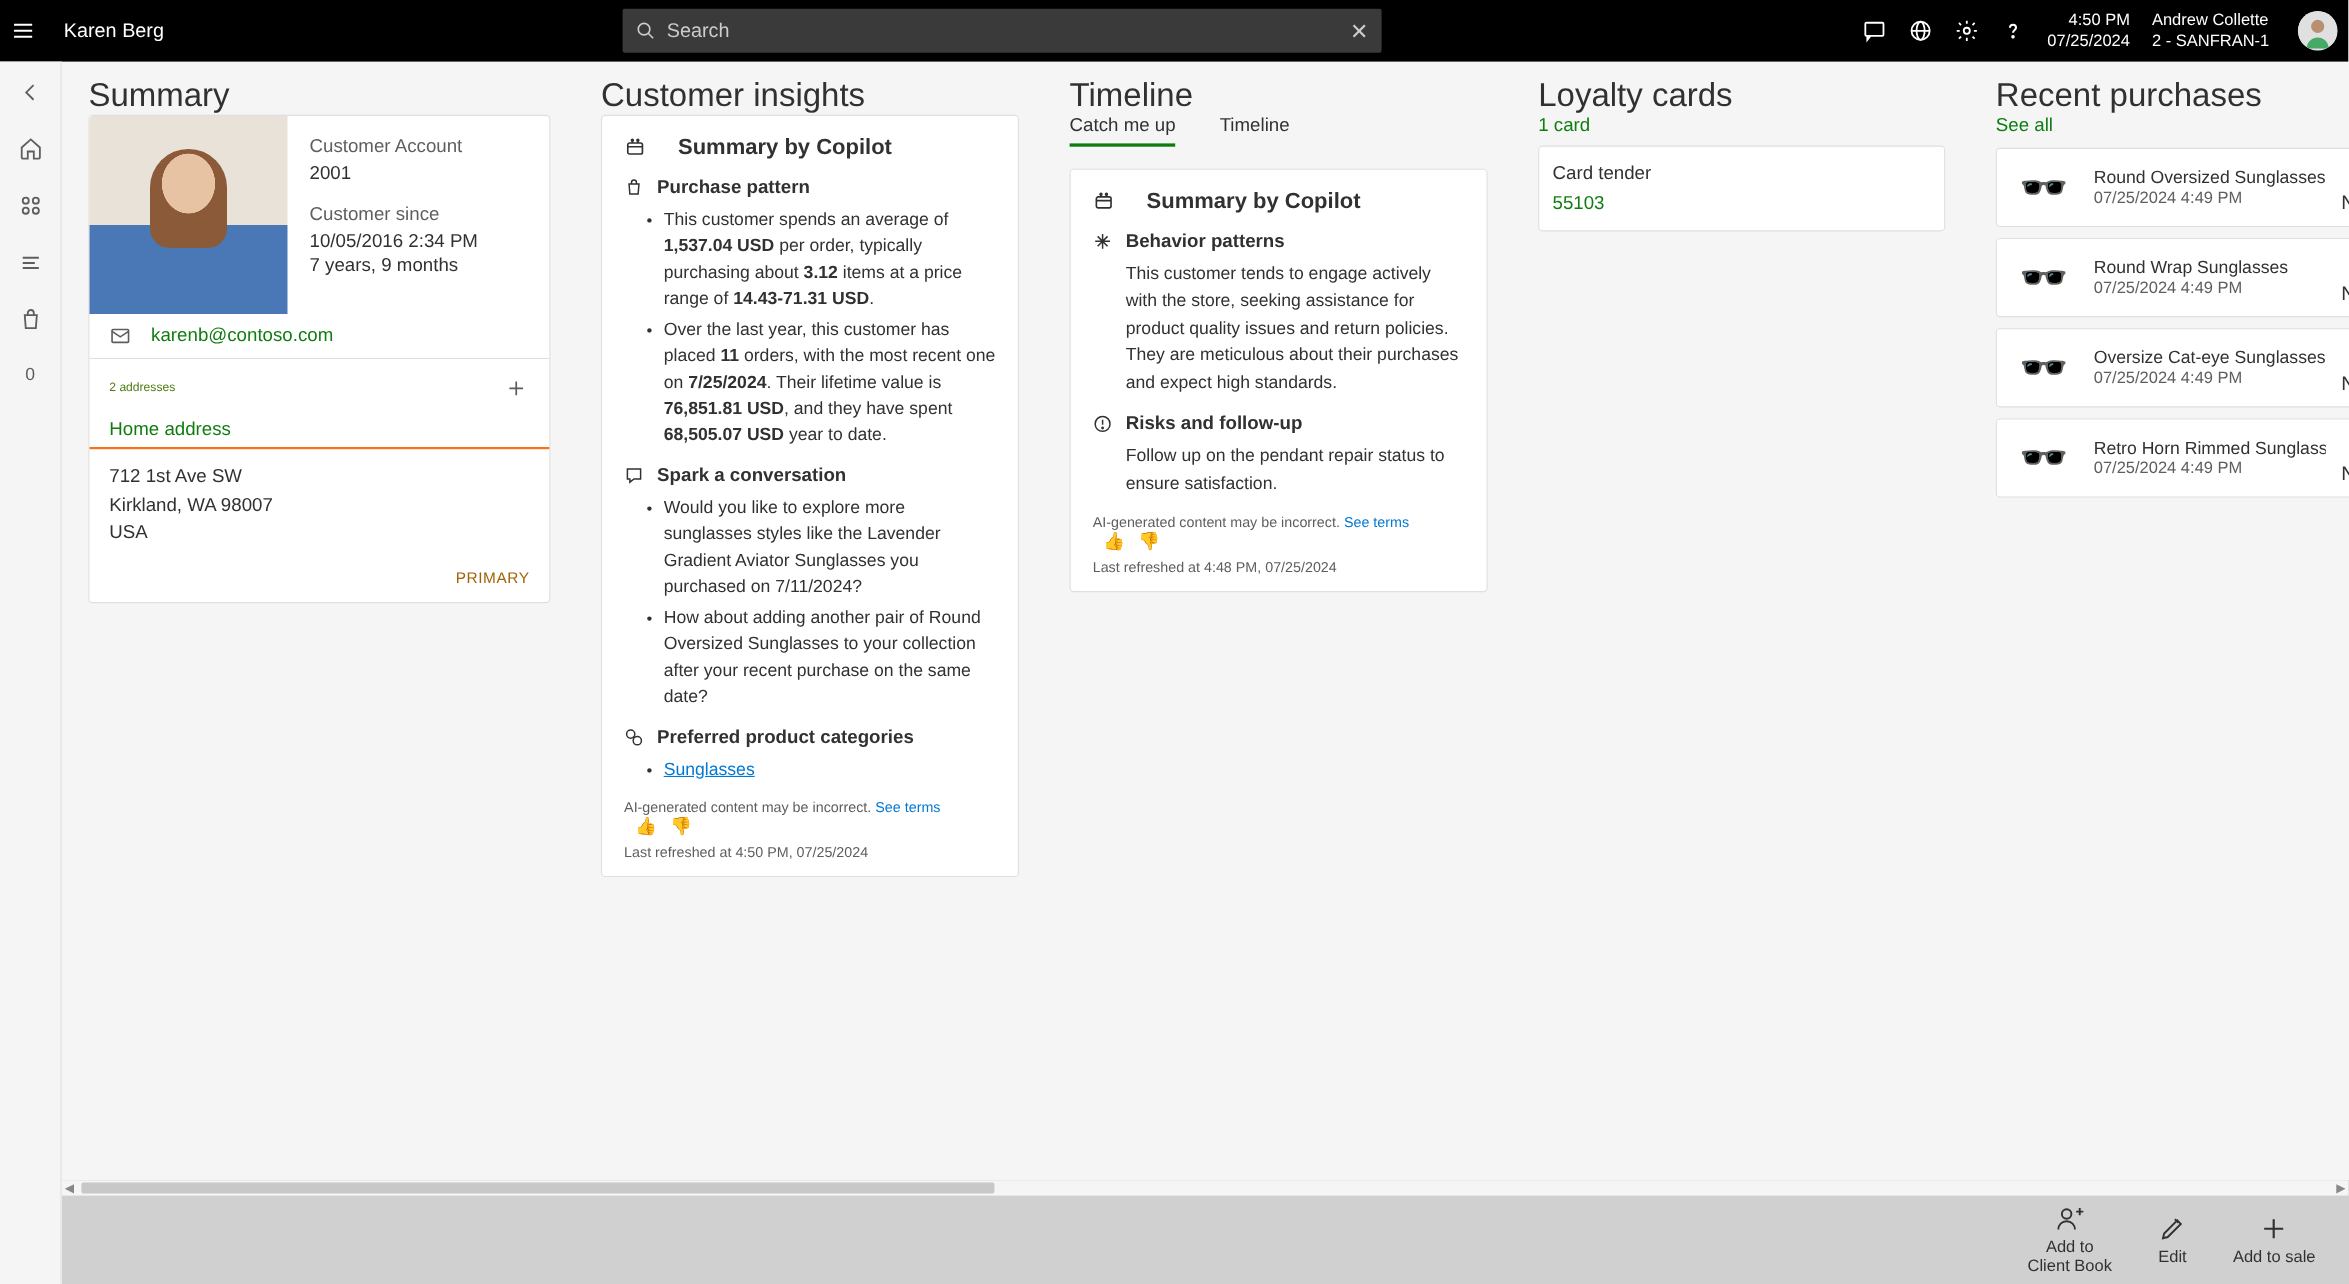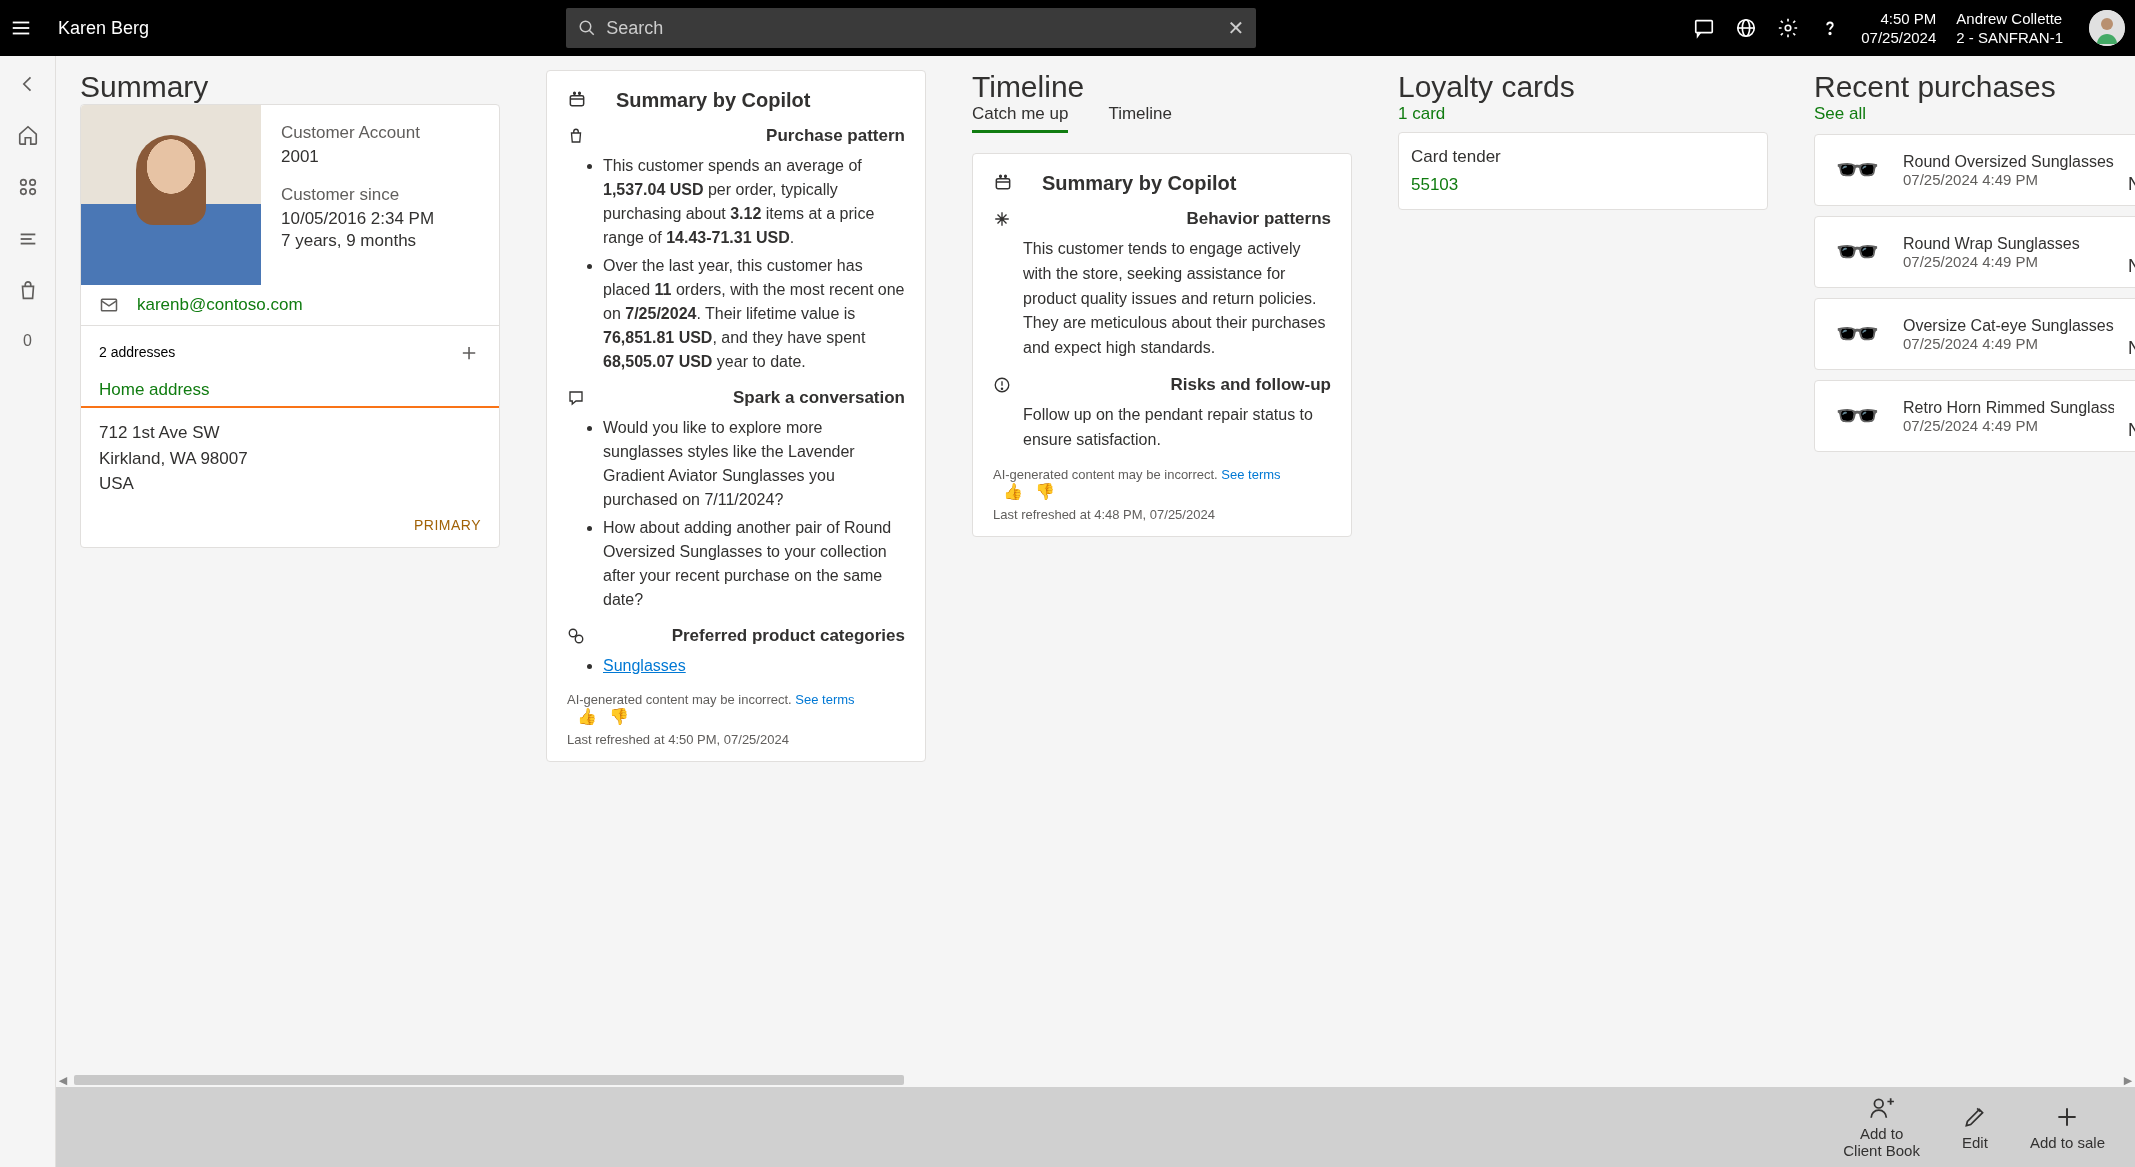--- a/index.html
+++ b/index.html
@@ -45,33 +45,33 @@
     background: radial-gradient(ellipse 40px 45px at 50% 35%, #e7c3a4 60%, transparent 61%),
                 linear-gradient(#8a5a39,#8a5a39); border-radius: 40px 40px 20px 20px; }
   .summary-fields { padding: 18px 0 0 20px; font-size: 17px; }
   .summary-fields .lbl { color: #605e5c; margin-bottom: 4px; }
   .summary-fields .val { color: #323130; margin-bottom: 18px; }
   .contact-row { display: flex; align-items: center; gap: 18px; padding: 10px 18px; font-size: 17px; }
   .contact-row .ic { color: #605e5c; font-size: 18px; width: 20px; }
   .contact-row a, .link-green { color: #107c10; text-decoration: none; }
   .addr-header { display: flex; justify-content: space-between; align-items: center;
     padding: 10px 18px 6px 18px; border-top: 1px solid #e1dfdd; }
-  .addr-header .cnt { color: #000000; font-size: 14px; }
+  .addr-header .cnt { color: #4d7c0f; font-size: 11px; }
   .addr-header .plus { color: #605e5c; font-size: 24px; cursor: pointer; }
   .home-label { color: #107c10; padding: 6px 18px; font-size: 17px; border-bottom: 2px solid #f97316; }
   .addr-lines { padding: 12px 18px 0 18px; font-size: 17px; line-height: 1.5; }
   .primary-tag { text-align: right; color: #a16207; font-size: 14px; padding: 20px 18px 0 0; letter-spacing: 0.5px; }
 
   
   .col-insights { width: 380px; flex-shrink: 0; }
   .card { background: #fff; border: 1px solid #e1dfdd; border-radius: 4px; padding: 18px 20px 14px 20px; }
   .card-head { display: flex; align-items: flex-start; gap: 29px; margin-bottom: 14px; }
   .card-head .ic { font-size: 18px; color: #323130; }
   .card-head .ttl { font-size: 20px; font-weight: 600; }
-  .sub-head { display: flex; align-items: center; gap: 25px; margin: 8px 0 8px 0; justify-content: space-between; }
+  .sub-head { display: flex; align-items: center; gap: 12px; margin: 8px 0 8px 0; }
   .sub-head .ic { font-size: 16px; color: #323130; }
   .sub-head .ttl { font-size: 17px; font-weight: 600; }
   .card ul { padding-left: 36px; margin-bottom: 14px; }
   .card li { font-size: 16px; line-height: 1.5; color: #323130; margin-bottom: 4px; }
   .card li b { font-weight: 600; }
   .footnote { font-size: 13px; color: #605e5c; margin-top: 6px; }
   .footnote a { color: #0078d4; }
   .thumbs { display: inline-flex; gap: 12px; margin-left: 10px; font-size: 16px; color: #605e5c; cursor: pointer; }
   .link-blue { color: #0078d4; text-decoration: underline; cursor: pointer; }
 
@@ -252,20 +252,21 @@
         <div class="addr-lines">
           <div>712 1st Ave SW</div>
           <div>Kirkland, WA 98007</div>
           <div>USA</div>
         </div>
         <div class="primary-tag">PRIMARY</div>
       </div>
     </div>
 
     <div class="col-insights">
+      <h2 class="section">Customer insights</h2>
       <div class="card">
         <div class="card-head">
           <span class="ic">
             <svg width="20" height="20" viewBox="0 0 24 24" fill="none" stroke="#323130" stroke-width="1.8">
               <rect x="4" y="8" width="16" height="12" rx="2"></rect>
                 <path d="M4 12h16"></path>
                 <circle cx="9" cy="5" r="1"></circle>
                 <circle cx="15" cy="5" r="1"></circle>
                 <path d="M9 5v3M15 5v3"></path>
             </svg>

